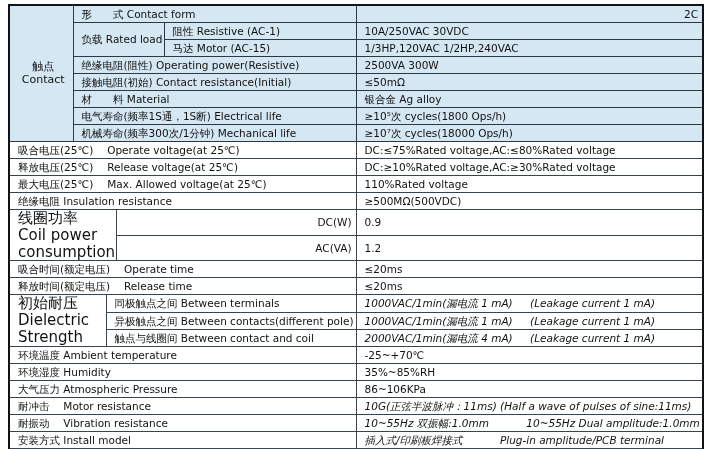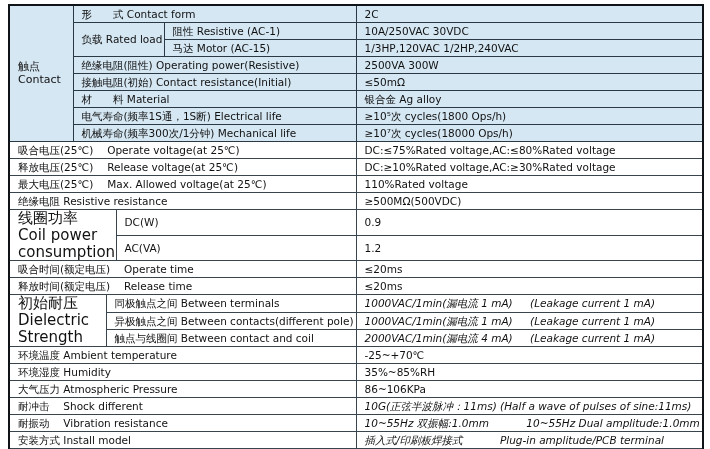--- a/index.html
+++ b/index.html
@@ -14,22 +14,22 @@
     border:2px solid #101418;
   }
   table.spec td{
     border:1px solid #39454e;
     font-size:10.5px;line-height:1.15;
     padding:0 4px 0 8px;
     white-space:nowrap;overflow:hidden;
     vertical-align:middle;height:16px;
   }
   tr.hdr td{background:#d5e7f3;border-color:#2a3944;}
-  td.c{text-align:left;padding:0 2px;}
-  td.group span{display:block;font-size:11px;}
+  td.c{text-align:right;padding:0 2px;}
+  td.group span{display:block;text-align:center;font-size:11px;}
   td.ml{padding-top:1px;padding-bottom:1px;}
   td.ml span{display:block;font-size:15px;line-height:1.12;}
   td.pair{display:table-cell;font-style:italic;}
   td.pair .p1{display:inline-block;}
   td.pair .p2{display:inline-block;}
   td.gap16 .p2{margin-left:14px;}
   td.gap30 .p2{margin-left:34px;}
   td.small{font-size:9.3px;padding-left:5px;}
   td.val{padding-left:9px;}
 </style>
@@ -92,21 +92,21 @@
     </tr>
     <tr>
       <td colspan="5">释放电压(25℃)　 Release voltage(at 25℃)</td>
       <td class="val">DC:≥10%Rated voltage,AC:≥30%Rated voltage</td>
     </tr>
     <tr>
       <td colspan="5">最大电压(25℃)　 Max. Allowed voltage(at 25℃)</td>
       <td class="val">110%Rated voltage</td>
     </tr>
     <tr>
-      <td colspan="5">绝缘电阻  Resistive resistance</td>
+      <td colspan="5">绝缘电阻  Insulation resistance</td>
       <td class="val">≥500MΩ(500VDC)</td>
     </tr>
 
     <tr>
       <td colspan="3" rowspan="2" class="ml">
         <span>线圈功率</span>
         <span>Coil power</span>
         <span>consumption</span>
       </td>
       <td colspan="2" class="c">DC(W)</td>
@@ -159,21 +159,21 @@
     </tr>
     <tr>
       <td colspan="5">环境湿度  Humidity</td>
       <td class="val">35%~85%RH</td>
     </tr>
     <tr>
       <td colspan="5">大气压力  Atmospheric Pressure</td>
       <td class="val">86~106KPa</td>
     </tr>
     <tr>
-      <td colspan="5">耐冲击　 Shock different</td>
+      <td colspan="5">耐冲击　 Motor resistance</td>
       <td class="val pair small">
         <span class="p1">10G(正弦半波脉冲：11ms)</span>
         <span class="p2">(Half a wave of pulses of sine:11ms)</span>
       </td>
     </tr>
     <tr>
       <td colspan="5">耐振动　 Vibration resistance</td>
       <td class="val pair gap30">
         <span class="p1">10~55Hz 双振幅:1.0mm</span>
         <span class="p2">10~55Hz Dual amplitude:1.0mm</span>

